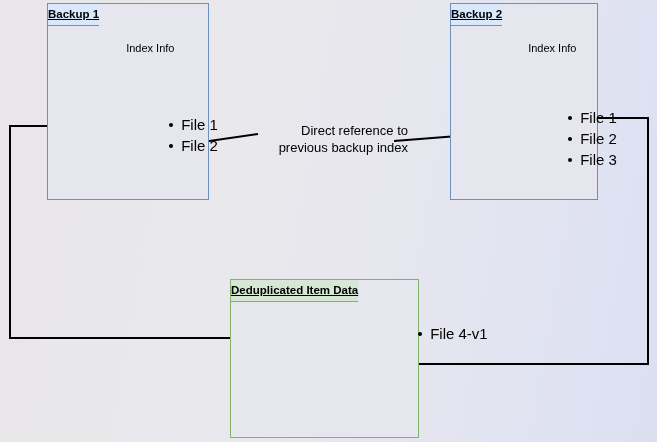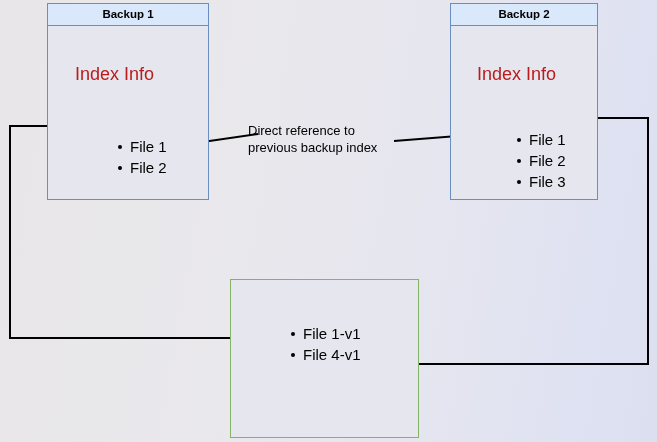--- a/index.html
+++ b/index.html
@@ -25,21 +25,22 @@
     top: 0;
     width: 657px;
     height: 442px;
   }
   .node {
     position: absolute;
     box-sizing: border-box;
     border: 1px solid #6c8ebf;
     background: #e6e6ee;
     display: flex;
-    flex-direction: column;
+    flex-direction: row;
+    text-decoration: underline;
   }
   .node.green {
     border-color: #82b366;
   }
   .node-header {
     box-sizing: border-box;
     height: 22px;
     line-height: 20px;
     text-align: center;
     font-size: 11.5px;
@@ -51,22 +52,22 @@
   .node.green > .node-header {
     background: #d5e8d4;
     border-bottom-color: #82b366;
   }
   .node-body {
     position: relative;
     flex: 1 1 auto;
   }
   .subtitle {
     position: absolute;
-    font-size: 18px;
-    color: #b91c1c;
+    font-size: 11px;
+    color: #000000;
     white-space: nowrap;
   }
   .filelist {
     position: absolute;
     margin: 16px;
     padding: 0;
     list-style: none;
   }
   .filelist li {
     position: relative;
@@ -81,21 +82,21 @@
     position: absolute;
     left: 2px;
     top: 9px;
     width: 4px;
     height: 4px;
     border-radius: 50%;
     background: #000;
   }
   .center-label {
     position: absolute;
-    text-align: left;
+    text-align: right;
     font-size: 13px;
     line-height: 17px;
     color: #000;
     white-space: pre-line;
   }
 </style>
 </head>
 <body>
 
 <div id="canvas">
@@ -136,23 +137,23 @@
       <div class="subtitle" style="left:26px; top:38px;">Index Info</div>
       <ul class="filelist" style="left:48px; top:87px;">
         <li>File 1</li>
         <li>File 2</li>
         <li>File 3</li>
       </ul>
     </div>
   </div>
 
   <div class="node green" style="left:230px; top:279px; width:189px; height:159px;">
+    <div class="node-header">Deduplicated Item Data</div>
     <div class="node-body">
       <ul class="filelist" style="left:42px; top:27px;">
-        <li>File 1-v1</li>
         <li>File 4-v1</li>
       </ul>
     </div>
   </div>
 
   <div class="center-label" style="left:248px; top:122px; width:160px;">Direct reference to
 previous backup index</div>
 
 </div>
 

